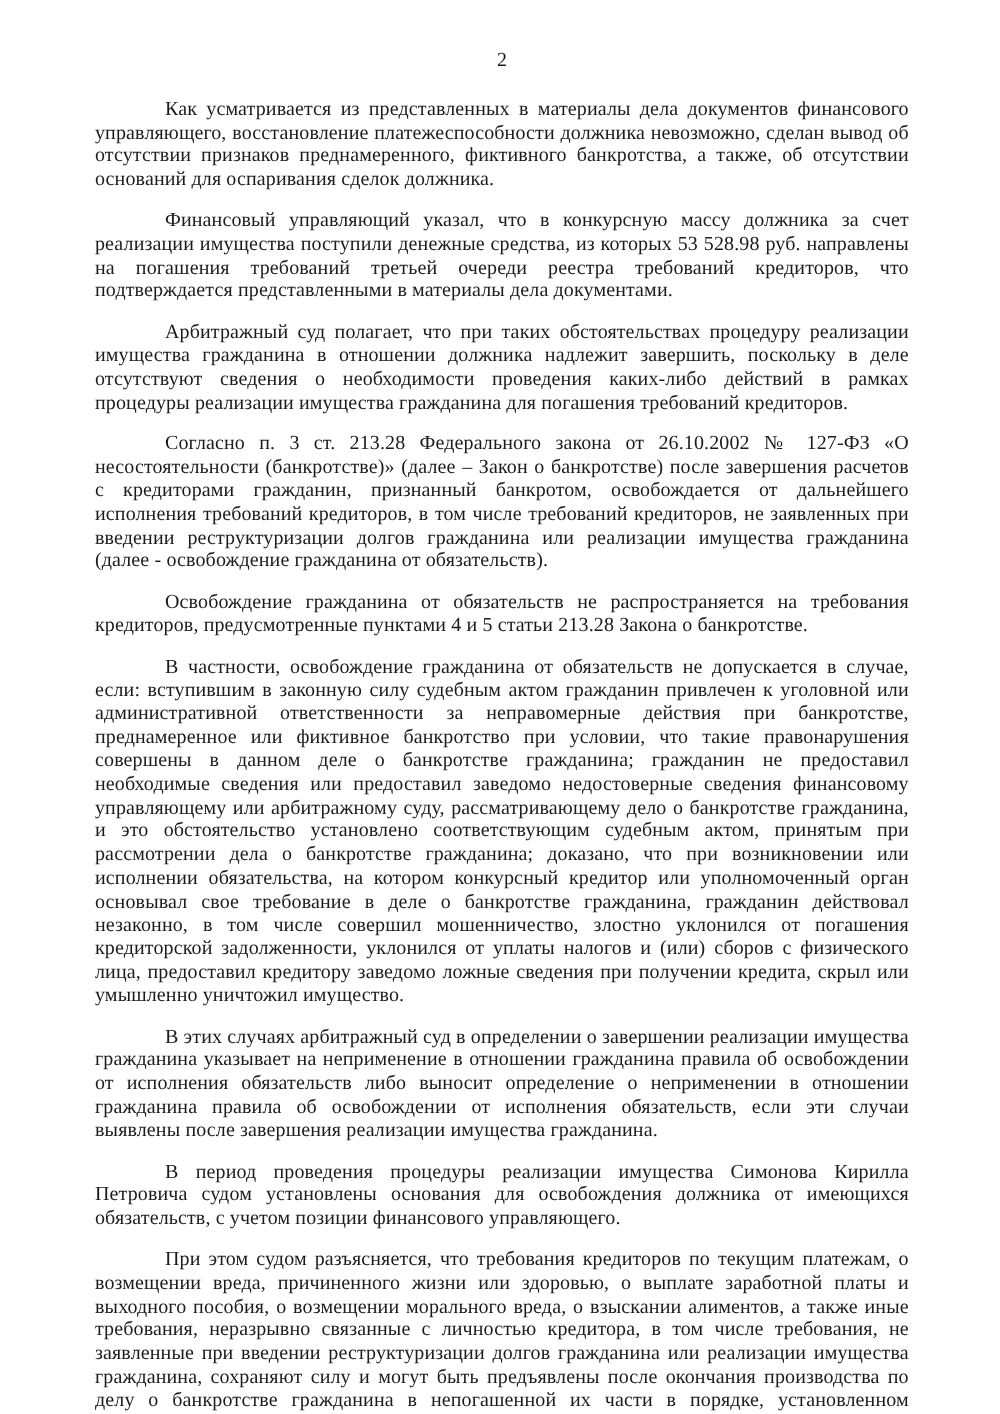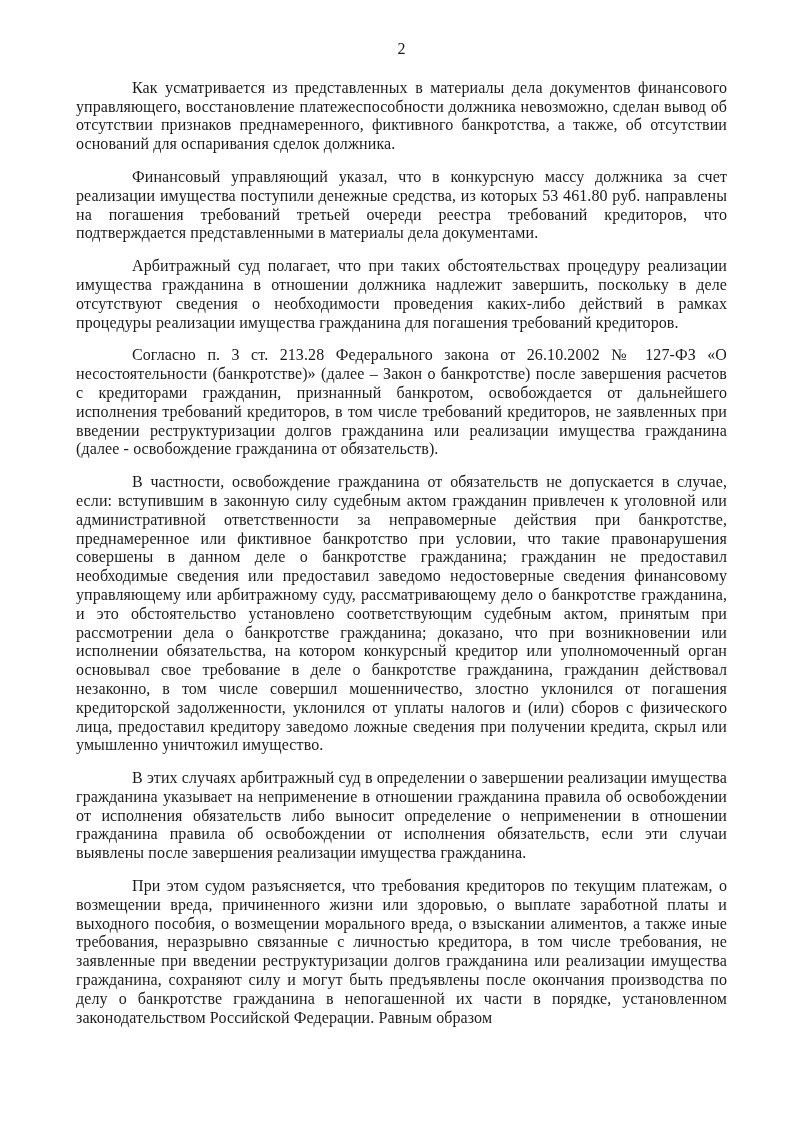--- a/index.html
+++ b/index.html
@@ -33,19 +33,21 @@
     letter-spacing: 0.1px;
   }
 </style>
 </head>
 <body>
 
 <div class="page">
   <div class="page-number">2</div>
 
   <p class="para">Как усматривается из представленных в материалы дела документов финансового управляющего, восстановление платежеспособности должника невозможно, сделан вывод об отсутствии признаков преднамеренного, фиктивного банкротства, а также, об отсутствии оснований для оспаривания сделок должника.</p>
-  <p class="para">Финансовый управляющий указал, что в конкурсную массу должника за счет реализации имущества поступили денежные средства, из которых 53 461.80 руб. направлены на погашения требований третьей очереди реестра требований кредиторов, что подтверждается представленными в материалы дела документами.</p>
+  <p class="para">Финансовый управляющий указал, что в конкурсную массу должника за счет реализации имущества поступили денежные средства, из которых 53 528.98 руб. направлены на погашения требований третьей очереди реестра требований кредиторов, что подтверждается представленными в материалы дела документами.</p>
   <p class="para">Арбитражный суд полагает, что при таких обстоятельствах процедуру реализации имущества гражданина в отношении должника надлежит завершить, поскольку в деле отсутствуют сведения о необходимости проведения каких-либо действий в рамках процедуры реализации имущества гражданина для погашения требований кредиторов.</p>
   <p class="para">Согласно п. 3 ст. 213.28 Федерального закона от 26.10.2002 № 127-ФЗ «О несостоятельности (банкротстве)» (далее – Закон о банкротстве) после завершения расчетов с кредиторами гражданин, признанный банкротом, освобождается от дальнейшего исполнения требований кредиторов, в том числе требований кредиторов, не заявленных при введении реструктуризации долгов гражданина или реализации имущества гражданина (далее - освобождение гражданина от обязательств).</p>
+  <p class="para">Освобождение гражданина от обязательств не распространяется на требования кредиторов, предусмотренные пунктами 4 и 5 статьи 213.28 Закона о банкротстве.</p>
   <p class="para">В частности, освобождение гражданина от обязательств не допускается в случае, если: вступившим в законную силу судебным актом гражданин привлечен к уголовной или административной ответственности за неправомерные действия при банкротстве, преднамеренное или фиктивное банкротство при условии, что такие правонарушения совершены в данном деле о банкротстве гражданина; гражданин не предоставил необходимые сведения или предоставил заведомо недостоверные сведения финансовому управляющему или арбитражному суду, рассматривающему дело о банкротстве гражданина, и это обстоятельство установлено соответствующим судебным актом, принятым при рассмотрении дела о банкротстве гражданина; доказано, что при возникновении или исполнении обязательства, на котором конкурсный кредитор или уполномоченный орган основывал свое требование в деле о банкротстве гражданина, гражданин действовал незаконно, в том числе совершил мошенничество, злостно уклонился от погашения кредиторской задолженности, уклонился от уплаты налогов и (или) сборов с физического лица, предоставил кредитору заведомо ложные сведения при получении кредита, скрыл или умышленно уничтожил имущество.</p>
   <p class="para">В этих случаях арбитражный суд в определении о завершении реализации имущества гражданина указывает на неприменение в отношении гражданина правила об освобождении от исполнения обязательств либо выносит определение о неприменении в отношении гражданина правила об освобождении от исполнения обязательств, если эти случаи выявлены после завершения реализации имущества гражданина.</p>
+  <p class="para">В период проведения процедуры реализации имущества Симонова Кирилла Петровича судом установлены основания для освобождения должника от имеющихся обязательств, с учетом позиции финансового управляющего.</p>
   <p class="para">При этом судом разъясняется, что требования кредиторов по текущим платежам, о возмещении вреда, причиненного жизни или здоровью, о выплате заработной платы и выходного пособия, о возмещении морального вреда, о взыскании алиментов, а также иные требования, неразрывно связанные с личностью кредитора, в том числе требования, не заявленные при введении реструктуризации долгов гражданина или реализации имущества гражданина, сохраняют силу и могут быть предъявлены после окончания производства по делу о банкротстве гражданина в непогашенной их части в порядке, установленном законодательством Российской Федерации. Равным образом</p>
 </div>
 
 </body></html>

